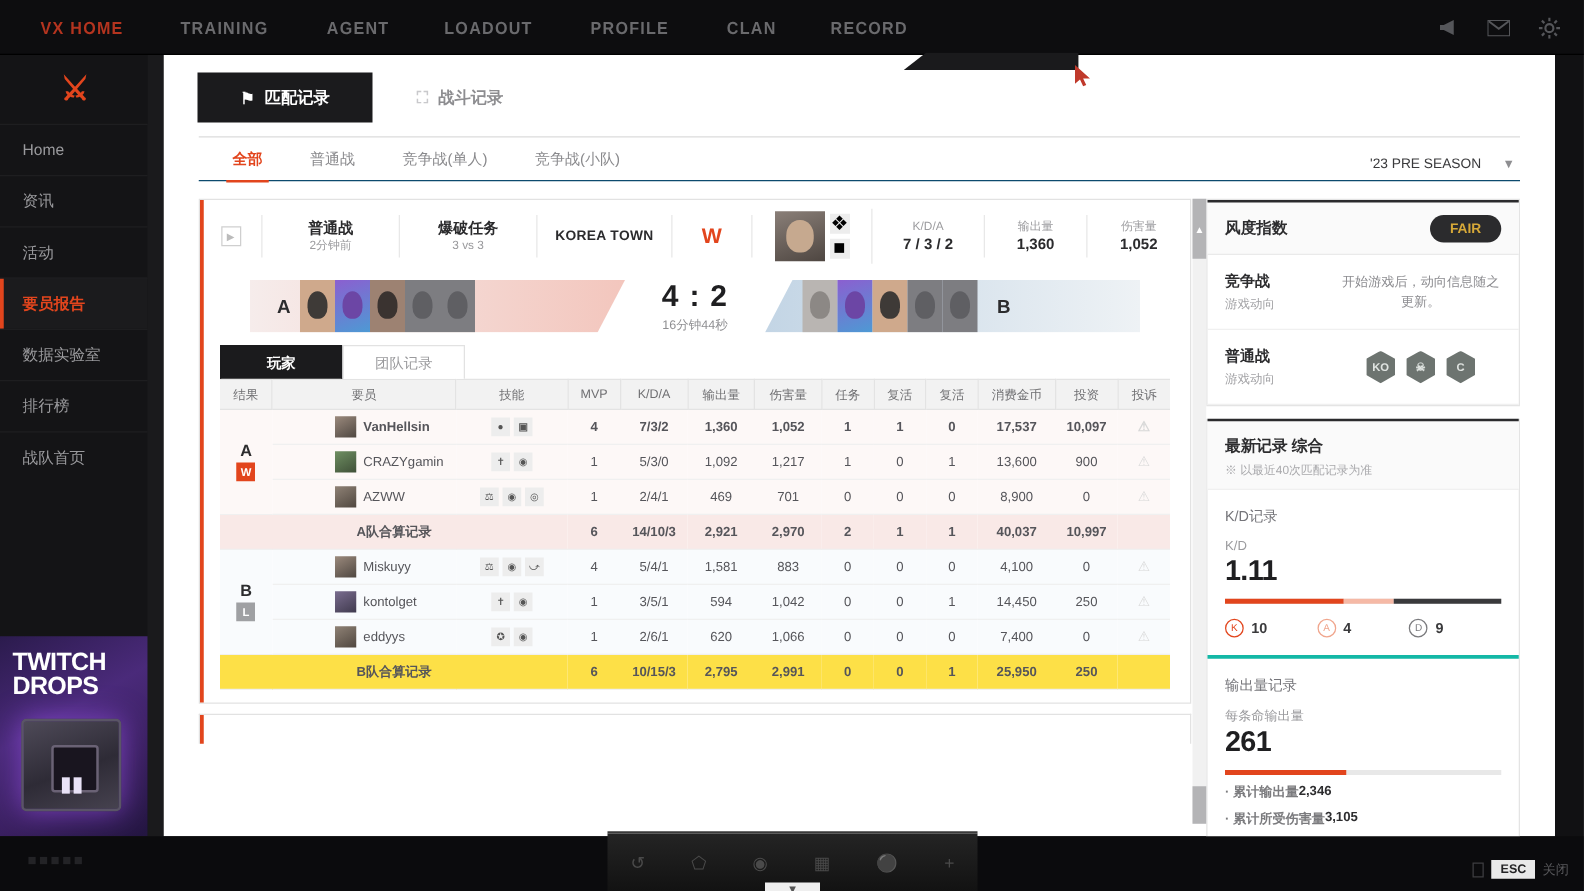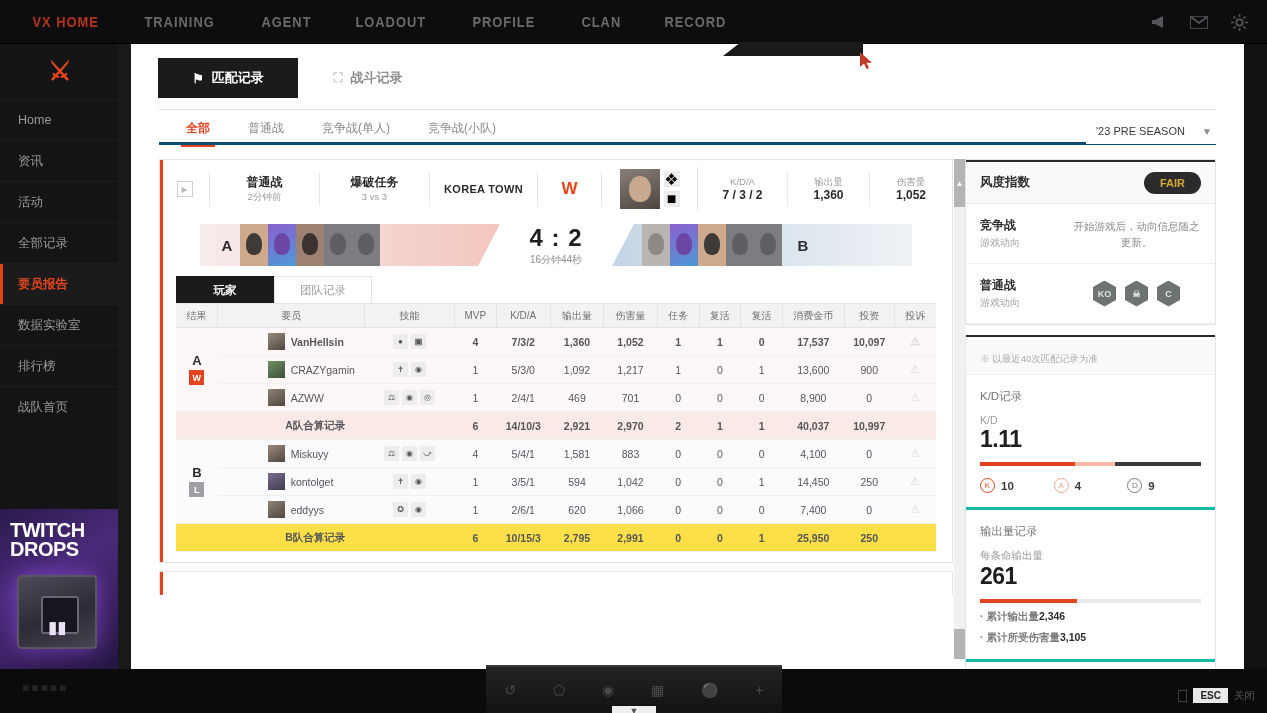--- a/index.html
+++ b/index.html
@@ -85,22 +85,22 @@
     height: 40px; min-width: 140px; display: flex; align-items: center; justify-content: center;
     gap: 8px; font-size: 13px; color: #8d8d90; cursor: pointer; font-weight: bold;
   }
   .bigtab.active { background: #1b1b1d; color: #fff; }
   .season-sel {
     position: absolute; right: 28px; top: 74px; width: 130px; height: 26px;
     display: flex; align-items: center; justify-content: space-between; padding: 0 4px 0 10px;
     font-size: 11px; color: #3a3a3c; cursor: pointer; background:#fff;
   }
   .sub-tabs {
-    margin: 10px 28px 0 28px; border-top: 1px solid #dcdcdc; border-bottom: 3px solid #0c4a6e;
-    height: 36px; display: flex; align-items: flex-start; padding-left: 8px;
+    margin: 10px 28px 0 28px; border-top: 1px solid #dcdcdc; border-bottom: 1px solid #0c4a6e;
+    height: 36px; display: flex; align-items: center; padding-left: 8px;
   }
   .sub-tab {
     font-size: 12px; color: #8a8a8d; padding: 0 19px; height: 36px; line-height: 36px;
     cursor: pointer; position: relative;
   }
   .sub-tab.active { color: #e2451d; font-weight: bold; }
   .sub-tab.active::after {
     content:""; position:absolute; left:14px; right:14px; bottom:-1px; height:2px; background:#e2451d;
   }
 
@@ -313,23 +313,20 @@
       <span class="logo-x">⚔</span>
     </div>
     <div class="side-item">
         <span>Home</span>
       </div>
     <div class="side-item">
         <span>资讯</span>
       </div>
     <div class="side-item">
         <span>活动</span>
-      </div>
-    <div class="side-item">
-        <span>全部记录</span>
       </div>
     <div class="side-item active">
         <span>要员报告</span>
       </div>
     <div class="side-item">
         <span>数据实验室</span>
       </div>
     <div class="side-item">
         <span>排行榜</span>
       </div>
@@ -696,20 +693,21 @@
             <div class="hexes">
               <div class="hex">KO</div>
               <div class="hex">☠</div>
               <div class="hex">C</div>
             </div>
           </div>
         </div>
 
         <div class="rpanel" style="margin-top:10px;border-top:none;">
           <div class="rp-sec-head">
+            <div class="rp-sec-t">最新记录 综合</div>
             <div class="rp-sec-s">※ 以最近40次匹配记录为准</div>
           </div>
 
           <div class="rp-block">
             <div class="bl-t">K/D记录</div>
             <div class="bl-lab">K/D</div>
             <div class="bl-big">1.11</div>
             <div class="bar">
               <div class="s1" style="width:43%"></div>
               <div class="s2" style="width:18%"></div>

